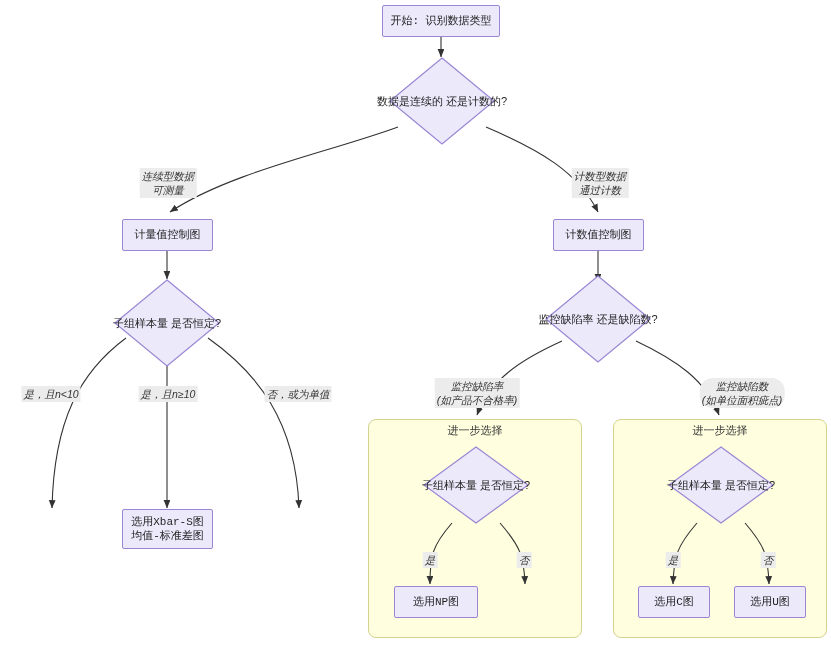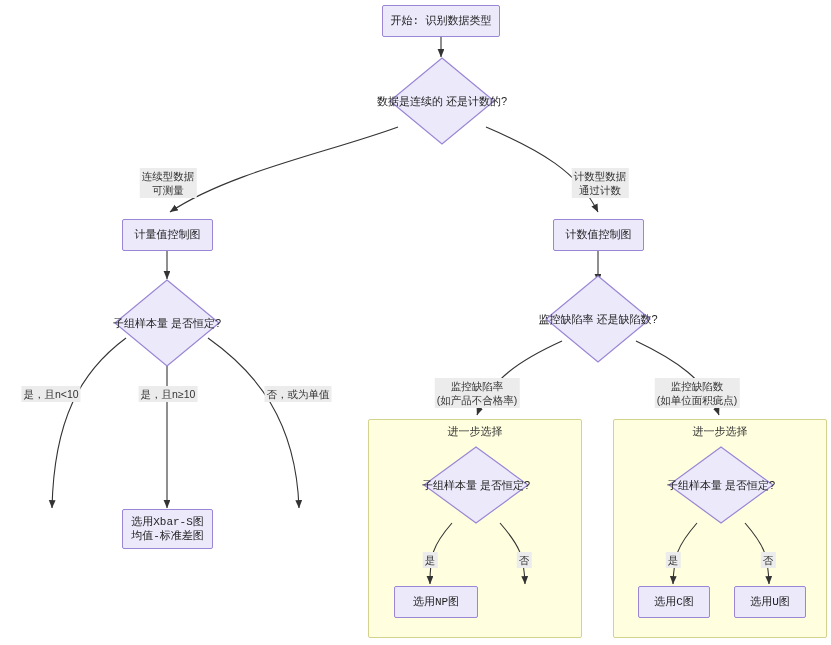--- a/index.html
+++ b/index.html
@@ -22,22 +22,23 @@
     left: 0;
     top: 0;
     width: 831px;
     height: 645px;
     pointer-events: none;
   }
   .subgraph {
     position: absolute;
     background: #ffffe0;
     border: 1px solid #d3d38d;
-    border-radius: 2px;
+    border-radius: 8px;
     box-sizing: border-box;
+    font-family: Liberation Mono, monospace;
   }
   .subgraph-title {
     position: absolute;
     top: 4px;
     left: 0;
     width: 100%;
     text-align: center;
     font-size: 11px;
     color: #333333;
     line-height: 14px;
@@ -82,20 +83,21 @@
   .elabel {
     position: absolute;
     background: #ececec;
     font-size: 10.5px;
     color: #333333;
     line-height: 14px;
     text-align: center;
     padding: 1px 2px;
     white-space: nowrap;
     transform: translateX(-50%);
+    font-style: italic;
   }
   .elabel .ln { display: block; }
 </style>
 </head>
 <body>
 
 <div id="canvas">
 
   <div class="subgraph" style="left:368px; top:419px; width:214px; height:219px;">
     <div class="subgraph-title">进一步选择</div>
@@ -245,21 +247,21 @@
 
   <div class="elabel" style="left:298px; top:386px;">
     <span class="ln">否，或为单值</span>
   </div>
 
   <div class="elabel" style="left:477px; top:378px;">
     <span class="ln">监控缺陷率</span>
     <span class="ln">(如产品不合格率)</span>
   </div>
 
-  <div class="elabel" style="left:697px; top:378px;">
+  <div class="elabel" style="left:742px; top:378px;border-radius:13px;">
     <span class="ln">监控缺陷数</span>
     <span class="ln">(如单位面积疵点)</span>
   </div>
 
   <div class="elabel" style="left:430px; top:552px;">
     <span class="ln">是</span>
   </div>
 
   <div class="elabel" style="left:524px; top:552px;">
     <span class="ln">否</span>

